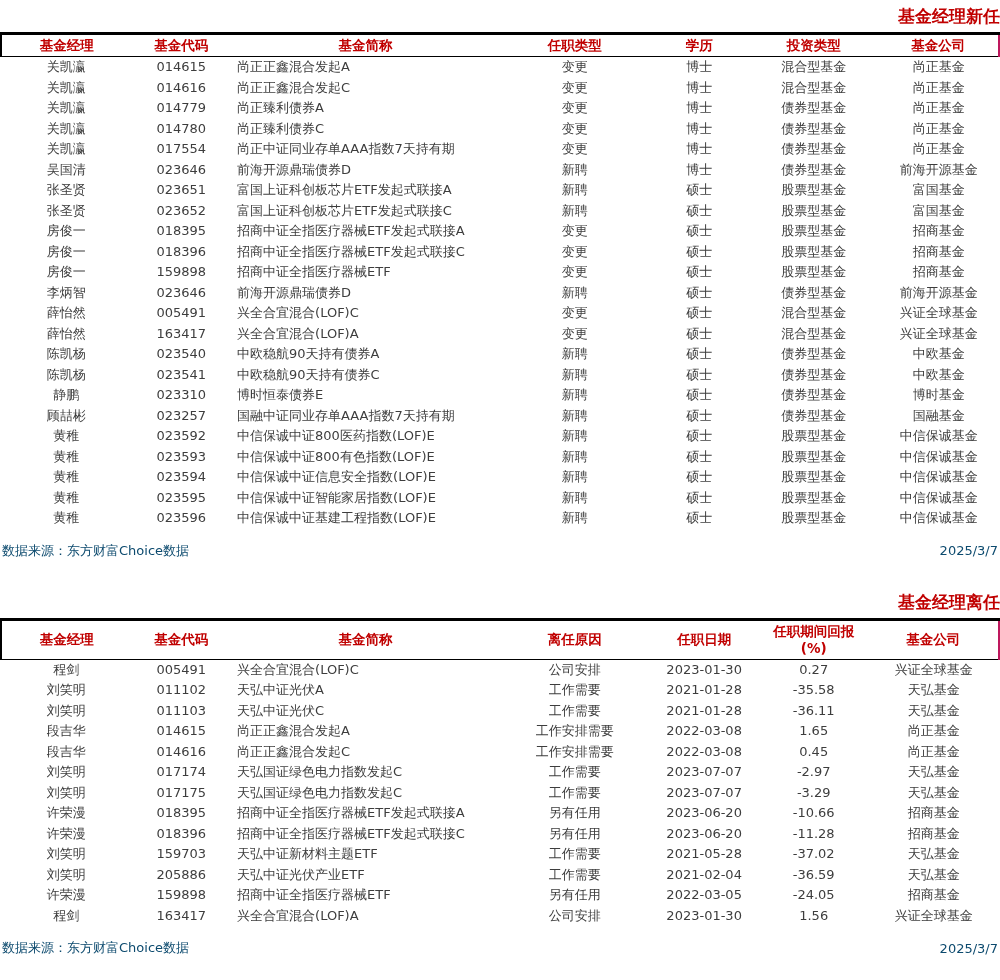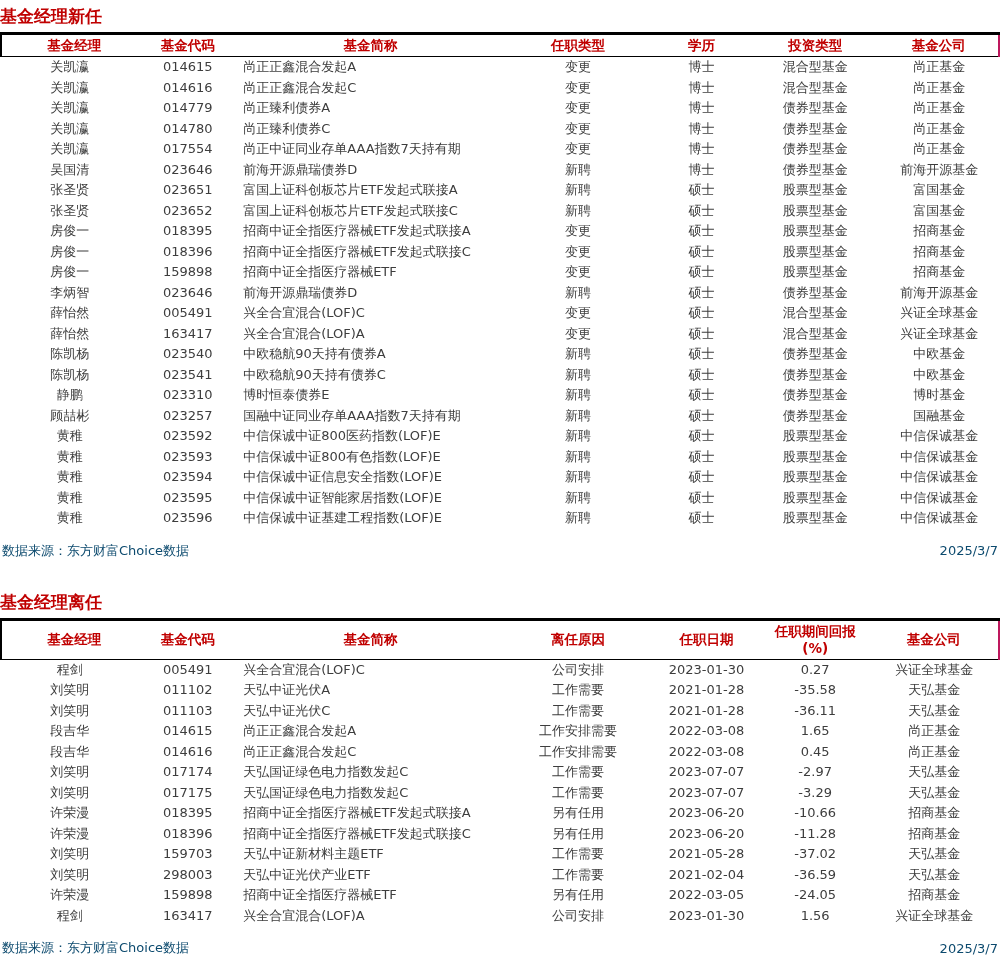--- a/index.html
+++ b/index.html
@@ -3,30 +3,30 @@
 <meta charset="utf-8">
 <style>
   html,body{margin:0;padding:0;background:#ffffff;}
   body{
     width:1000px;height:980px;
     font-family:"DejaVu Sans","Liberation Sans",sans-serif;
     color:#3d3d3d;overflow:hidden;
   }
   .section{width:1000px;}
   .section-title{
-    text-align:left;color:#c00000;font-weight:bold;
+    text-align:right;color:#c00000;font-weight:bold;
     font-size:17px;line-height:20px;padding:6px 0 6px 0;
   }
   table{width:100%;border-collapse:collapse;table-layout:fixed;}
   thead th{
     color:#c00000;font-weight:bold;font-size:13.5px;
     border-top:3px solid #000;border-bottom:1.5px solid #000;
     padding:2px 0;text-align:center;white-space:pre-line;line-height:17px;
   }
-  thead th:first-child{border-left:2px solid #000;padding-left:8px;}
+  thead th:first-child{border-left:2px solid #000;}
   thead th:last-child{border-right:2px solid #be185d;}
   tbody td{
     font-size:13px;color:#3d3d3d;text-align:center;
     height:20.5px;line-height:20.5px;padding:0 2px;
     white-space:nowrap;overflow:hidden;
   }
   tbody td:nth-child(3){text-align:left;padding-left:6px;}
   
   .t1 thead th:nth-child(1){width:13%;}
   .t1 thead th:nth-child(2){width:10%;}
@@ -385,21 +385,21 @@
           <td>刘笑明</td>
           <td>159703</td>
           <td>天弘中证新材料主题ETF</td>
           <td>工作需要</td>
           <td>2021-05-28</td>
           <td>-37.02</td>
           <td>天弘基金</td>
         </tr>
         <tr>
           <td>刘笑明</td>
-          <td>298003</td>
+          <td>205886</td>
           <td>天弘中证光伏产业ETF</td>
           <td>工作需要</td>
           <td>2021-02-04</td>
           <td>-36.59</td>
           <td>天弘基金</td>
         </tr>
         <tr>
           <td>许荣漫</td>
           <td>159898</td>
           <td>招商中证全指医疗器械ETF</td>

